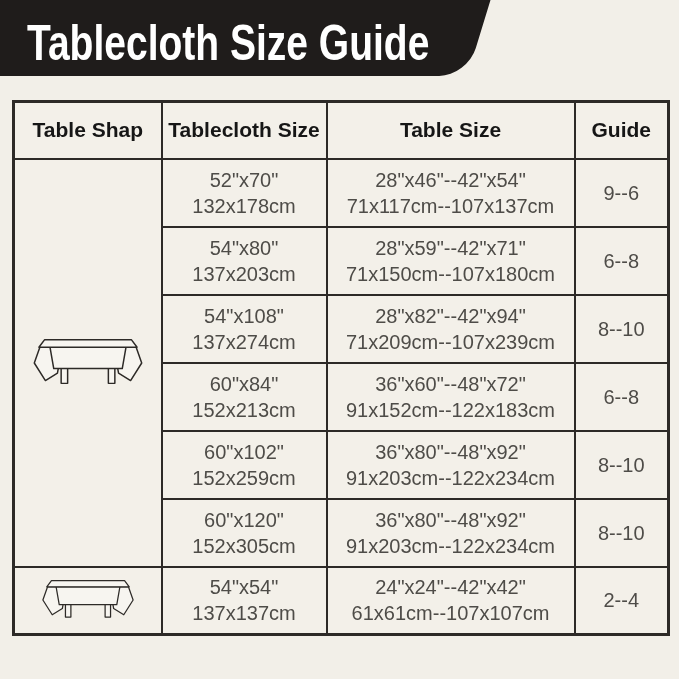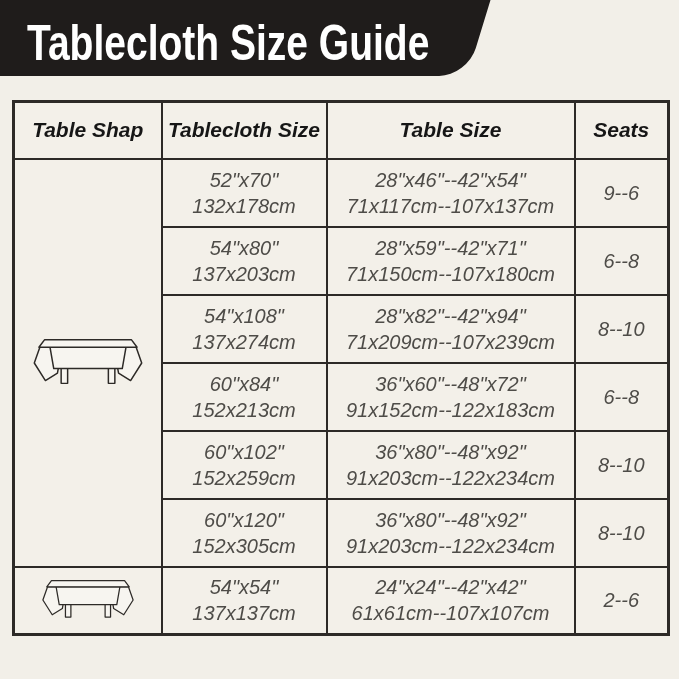--- a/index.html
+++ b/index.html
@@ -43,21 +43,20 @@
   }
   
   table.size-table{
     position:absolute;
     left:12px;top:100px;
     width:655px;
     border-collapse:collapse;
     table-layout:fixed;
     border:3px solid var(--table-line);
     background:var(--cell-bg);
-    font-style:italic;
   }
   .size-table th,.size-table td{
     border:2px solid var(--table-line);
     text-align:center;
     vertical-align:middle;
     padding:0;
   }
   .size-table thead tr{height:57px;}
   .size-table tbody tr{height:68px;}
   .size-table th{
@@ -84,21 +83,21 @@
     <col style="width:148px">
       <col style="width:165px">
       <col style="width:248px">
       <col style="width:94px">
   </colgroup>
   <thead>
     <tr>
       <th>Table Shap</th>
       <th>Tablecloth Size</th>
       <th>Table Size</th>
-      <th>Seats</th>
+      <th>Guide</th>
     </tr>
   </thead>
   <tbody>
       <tr>
         <td rowspan="6">
           <svg class="shape-icon" viewBox="0 0 120 54" fill="var(--icon-fill)" stroke="var(--table-line)" stroke-width="1.6" stroke-linejoin="round">
     <rect x="31" y="32" width="7" height="17"></rect>
     <rect x="82" y="32" width="7" height="17"></rect>
     <path d="M8,10 L32,10 L27,38 L14,46 L2,27 Z"></path>
     <path d="M112,10 L88,10 L93,38 L106,46 L118,27 Z"></path>
@@ -183,16 +182,16 @@
   </svg>
         </td>
         <td>
           <div>54"x54"</div>
           <div>137x137cm</div>
         </td>
         <td>
           <div>24"x24"--42"x42"</div>
           <div>61x61cm--107x107cm</div>
         </td>
-        <td>2--6</td>
+        <td>2--4</td>
       </tr>
     </tbody>
 </table>
 
 </body></html>

